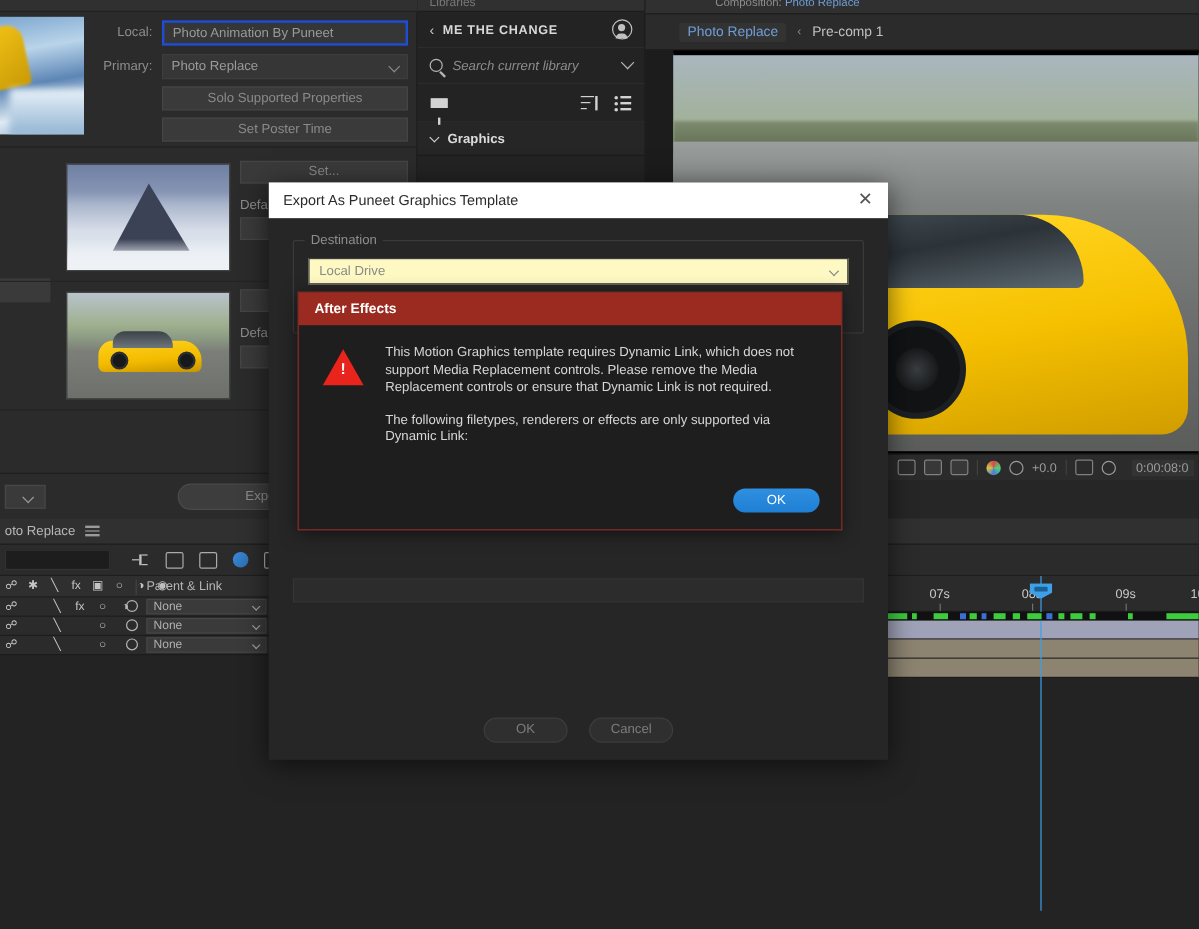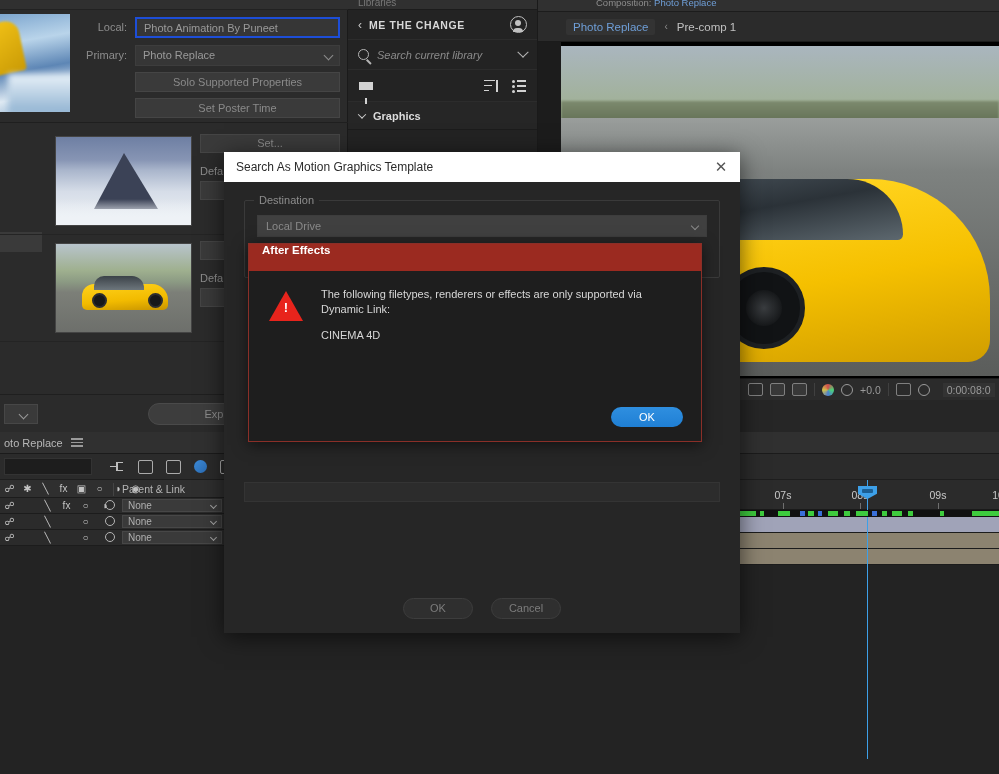--- a/index.html
+++ b/index.html
@@ -418,21 +418,21 @@
   .dlg-body { position: relative; height: 451px; background: #262626; padding: 18px 20px 0; }
   .fieldset {
     border: 1px solid #3a3a3a; border-radius: 2px; padding: 14px 12px 12px;
     position: relative; margin-bottom: 12px; height: 78px;
   }
   .fieldset legend {
     position: absolute; left: 9px; top: -7px; background: #262626; padding: 0 5px;
     color: #8d8d8d; font-size: 11px;
   }
   .dlg-select {
-    width: 100%; height: 22px; background: #404040; border: 1px solid #3d3d3d;
+    width: 100%; height: 22px; background: #fef9c3; border: 1px solid #3d3d3d;
     color: #8a8a8a; font-size: 11px; line-height: 20px; padding: 0 8px; position: relative;
   }
   .dlg-select .chev4 {
     position: absolute; right: 8px; top: 7px; width: 6px; height: 6px;
     border-right: 1.3px solid #8a8a8a; border-bottom: 1.3px solid #8a8a8a; transform: rotate(45deg);
   }
   .dlg-input-faint {
     position: absolute; left: 20px; top: 300px; width: 476px; height: 20px;
     background: #2c2c2c; border: 1px solid #343434;
   }
@@ -445,21 +445,21 @@
     border: 1px solid #3d3d3d; color: #7c7c7c; font-size: 11px;
     text-align: center; line-height: 19px;
   }
 
   
   .alert {
     position: absolute; left: 248px; top: 243px; width: 454px; height: 199px;
     background: #1e1e1e; border: 1px solid #8a2f28; box-shadow: 0 3px 14px rgba(0,0,0,.55);
   }
   .alert-header {
-    height: 27px; background: #9b2a20; display: flex; align-items: flex-start; padding: 0 13px;
+    height: 27px; background: #9b2a20; display: flex; align-items: center; padding: 0 13px;
   }
   .alert-title { color: #fff; font-size: 11.5px; font-weight: bold; }
   .alert-body { position: relative; padding: 16px 16px 0 72px; }
   .warn-icon {
     position: absolute; left: 20px; top: 20px; width: 0; height: 0;
     border-left: 17px solid transparent; border-right: 17px solid transparent;
     border-bottom: 30px solid #e8241c;
   }
   .warn-icon::after {
     content: "!"; position: absolute; left: -3px; top: 10px; width: 6px;
@@ -735,21 +735,21 @@
       </div>
       <div class="track sel"></div>
       <div class="track tan"></div>
       <div class="track tan"></div>
     </div>
   </div>
 
   <div class="dlg-overlay">
     <div class="dialog">
       <div class="dlg-titlebar">
-        <span class="dlg-title">Search As Motion Graphics Template</span>
+        <span class="dlg-title">Export As Puneet Graphics Template</span>
         <span class="dlg-close">✕</span>
       </div>
       <div class="dlg-body">
         <div class="fieldset">
           <legend>Destination</legend>
           <div class="dlg-select">
             <span>Local Drive</span>
             <span class="chev4"></span>
           </div>
         </div>
@@ -761,21 +761,21 @@
       </div>
     </div>
 
     <div class="alert">
       <div class="alert-header">
         <span class="alert-title">After Effects</span>
       </div>
       <div class="alert-body">
         <span class="warn-icon"></span>
         <div class="alert-text">
+          <p>This Motion Graphics template requires Dynamic Link, which does not support Media Replacement controls. Please remove the Media Replacement controls or ensure that Dynamic Link is not required.</p>
           <p> The following filetypes, renderers or effects are only supported via Dynamic Link:</p>
-          <p>CINEMA 4D</p>
         </div>
       </div>
       <div class="alert-ok">OK</div>
     </div>
   </div>
 
 </div>
 
 </body></html>

